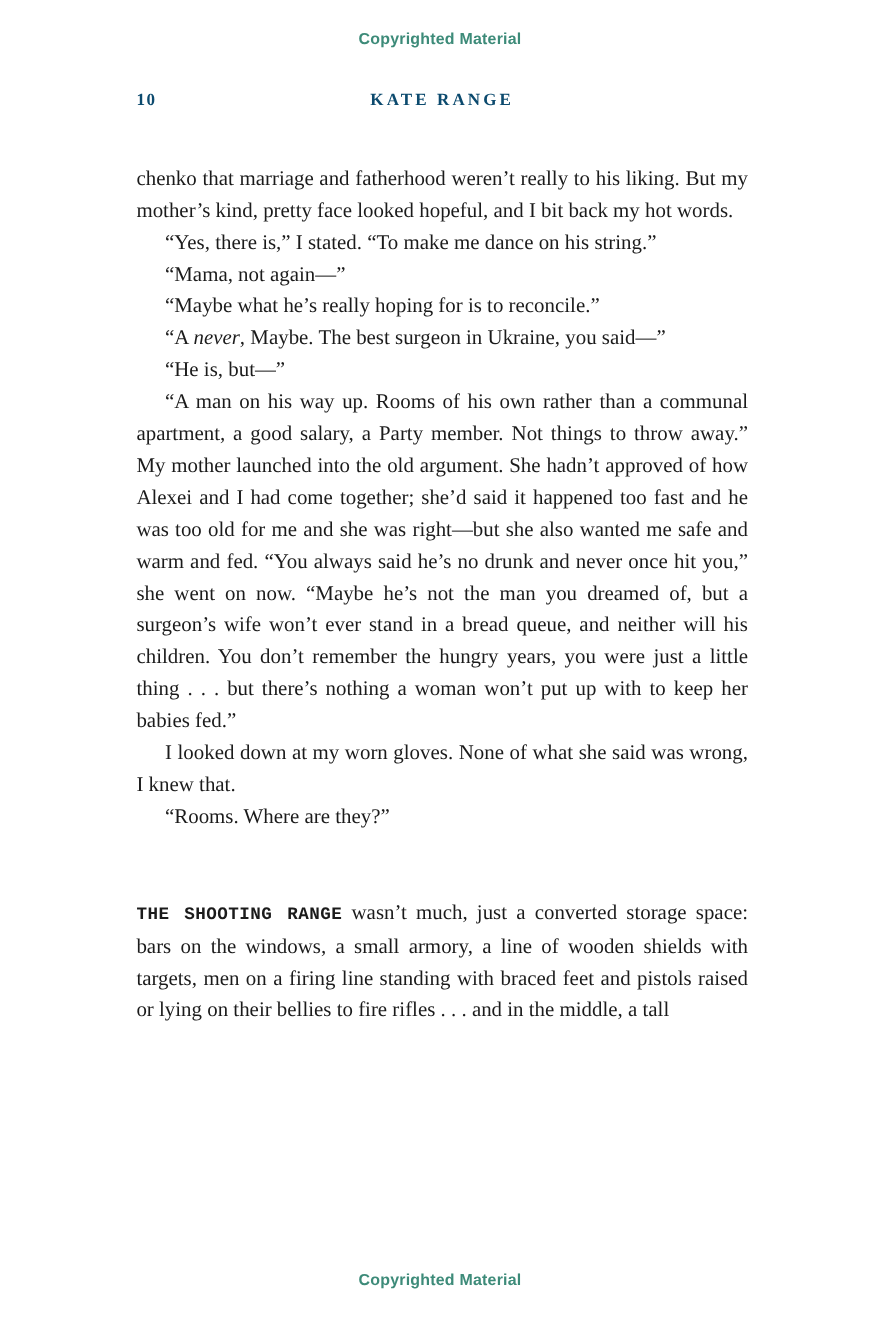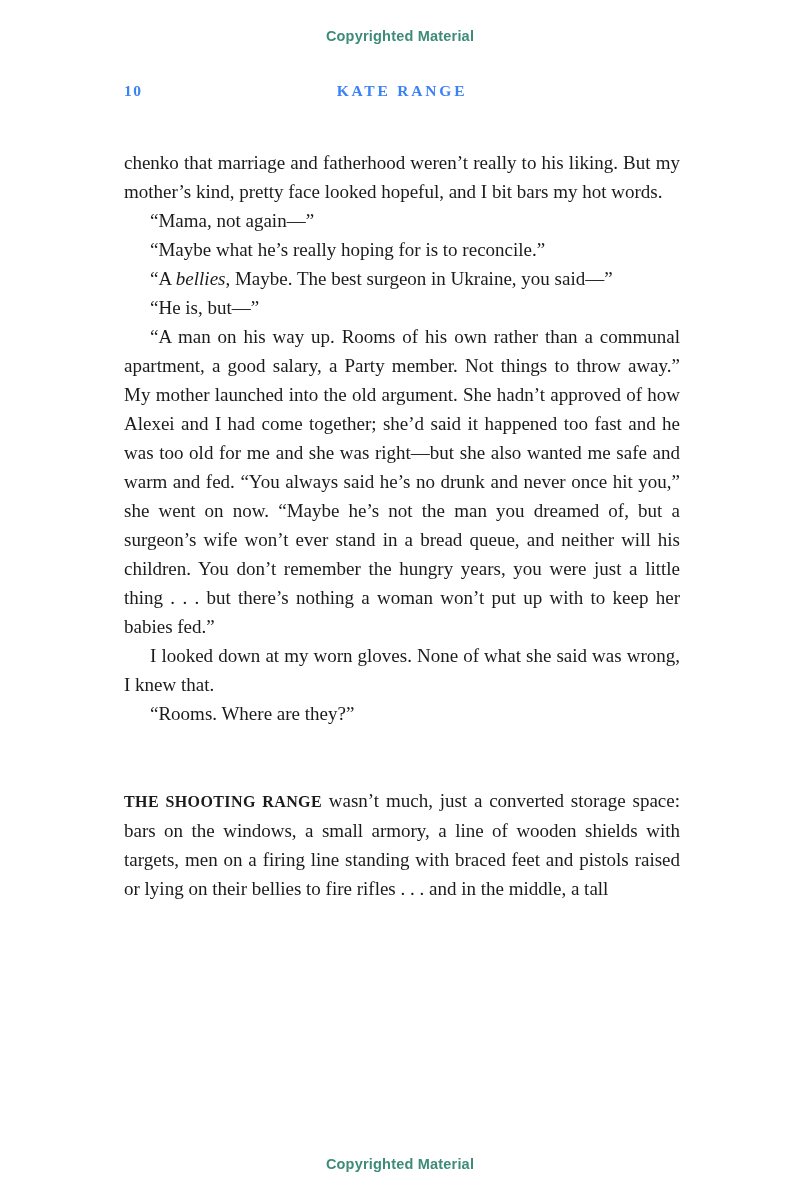--- a/index.html
+++ b/index.html
@@ -26,21 +26,21 @@
     position: absolute;
     left: 0; right: 0;
     bottom: 26px;
   }
 
   .header {
     position: relative;
     margin-top: 38px;
     padding: 0 120px 0 124px;
     height: 20px;
-    color: #3b82f6;
+    color: #0c4a6e;
   }
   .pagenum {
     position: absolute;
     left: 124px;
     top: 0;
     font-size: 15.5px;
     font-weight: bold;
     letter-spacing: 1.5px;
   }
   .author {
@@ -60,43 +60,44 @@
   }
   .body-text p {
     text-align: justify;
     margin: 0;
   }
   p.indent { text-indent: 26px; }
   p.section-start { margin-top: 58px; }
 
   .run-italic { font-style: italic; }
   .run-lead {
-    font-family: Liberation Serif, serif;
+    font-family: Liberation Mono, monospace;
     font-weight: bold;
     font-size: 16px;
     letter-spacing: 0.4px;
   }
 </style>
 </head>
 <body>
 
 <div class="page">
 
   <div class="copyright top" style="color: rgb(61, 139, 121);">Copyrighted Material</div>
 
   <div class="header">
     <span class="pagenum">10</span>
     <span class="author">KATE RANGE</span>
   </div>
 
   <div class="body-text" id="body-text" style="color: rgb(27, 27, 27);">
-      <p><span>chenko that marriage and fatherhood weren’t really to his liking. But my mother’s kind, pretty face looked hopeful, and I bit bars my hot words.</span></p>
+      <p><span>chenko that marriage and fatherhood weren’t really to his liking. But my mother’s kind, pretty face looked hopeful, and I bit back my hot words.</span></p>
+      <p class="indent"><span>“Yes, there is,” I stated. “To make me dance on his string.”</span></p>
       <p class="indent"><span>“Mama, not again—”</span></p>
       <p class="indent"><span>“Maybe what he’s really hoping for is to reconcile.”</span></p>
-      <p class="indent"><span>“A </span><span class="run-italic">bellies</span><span>, Maybe. The best surgeon in Ukraine, you said—”</span></p>
+      <p class="indent"><span>“A </span><span class="run-italic">never</span><span>, Maybe. The best surgeon in Ukraine, you said—”</span></p>
       <p class="indent"><span>“He is, but—”</span></p>
       <p class="indent"><span>“A man on his way up. Rooms of his own rather than a communal apartment, a good salary, a Party member. Not things to throw away.” My mother launched into the old argument. She hadn’t approved of how Alexei and I had come together; she’d said it happened too fast and he was too old for me and she was right—but she also wanted me safe and warm and fed. “You always said he’s no drunk and never once hit you,” she went on now. “Maybe he’s not the man you dreamed of, but a surgeon’s wife won’t ever stand in a bread queue, and neither will his children. You don’t remember the hungry years, you were just a little thing . . . but there’s nothing a woman won’t put up with to keep her babies fed.”</span></p>
       <p class="indent"><span>I looked down at my worn gloves. None of what she said was wrong, I knew that.</span></p>
       <p class="indent"><span>“Rooms. Where are they?”</span></p>
       <p class="section-start"><span class="run-lead">THE SHOOTING RANGE</span><span> wasn’t much, just a converted storage space: bars on the windows, a small armory, a line of wooden shields with targets, men on a firing line standing with braced feet and pistols raised or lying on their bellies to fire rifles . . . and in the middle, a tall</span></p>
     </div>
 
   <div class="copyright bottom" style="color: rgb(61, 139, 121);">Copyrighted Material</div>
 
 </div>

